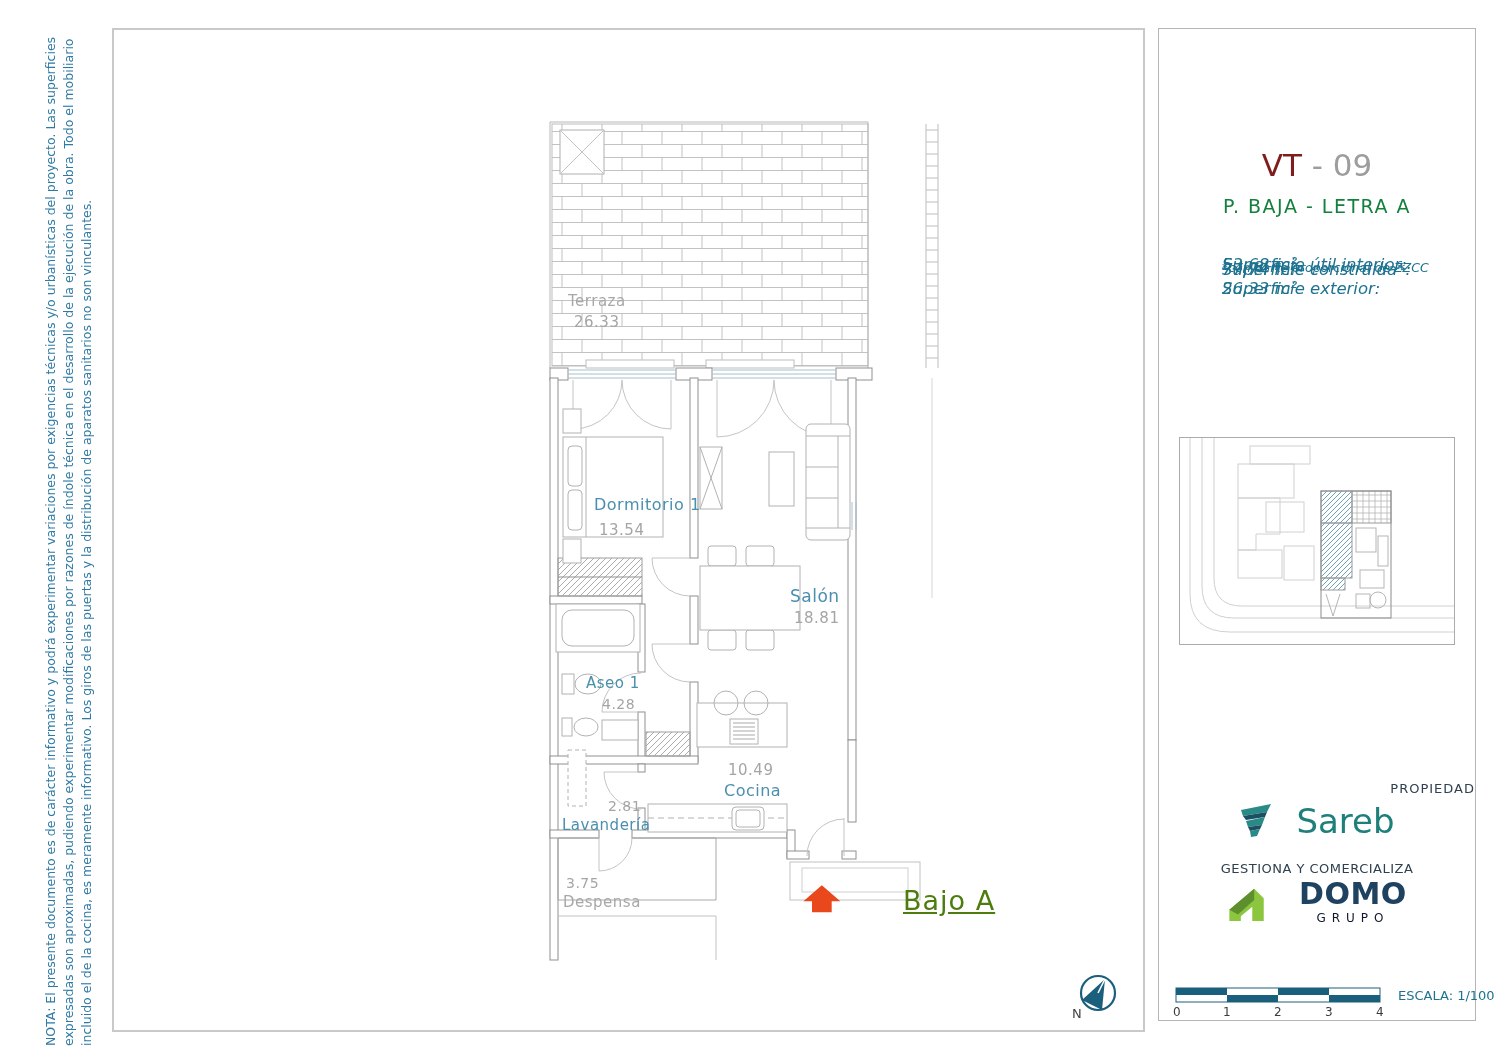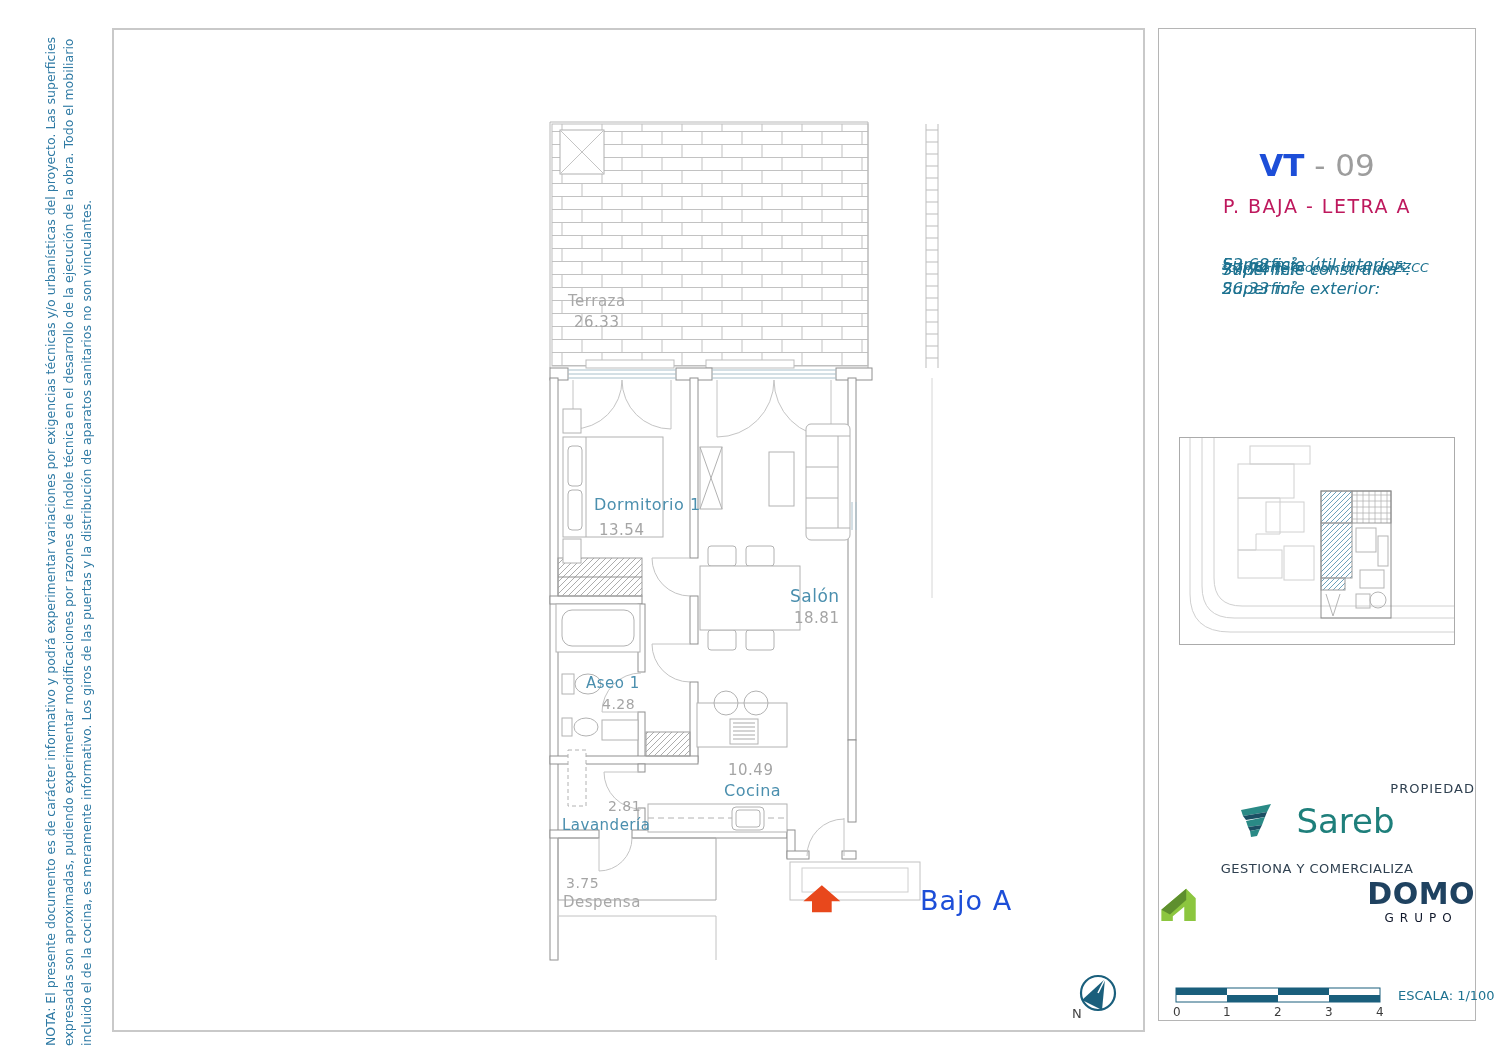--- a/index.html
+++ b/index.html
@@ -13,49 +13,49 @@
         font-size:12.5px;line-height:18px;white-space:nowrap;}
 
   
   .frame{position:absolute;left:112px;top:28px;width:1033px;height:1004px;
          border:2px solid #c9c9c9;background:#fff;}
 
   .plan-svg{position:absolute;left:542px;top:118px;}
   .compass-svg{position:absolute;left:1060px;top:958px;}
 
   .bajo{position:absolute;left:800px;top:884px;display:flex;align-items:center;}
-  .bajo .txt{font-size:27px;color:#1d4ed8;margin-left:64px;letter-spacing:1px;}
+  .bajo .txt{font-size:27px;color:#4d7c0f;margin-left:47px;letter-spacing:1px;text-decoration:underline;}
 
   
   .panel{position:absolute;left:1158px;top:28px;width:318px;height:993px;
          border:1px solid #b5b5b5;background:#fff;}
   .panel *{position:absolute;}
   .ph{left:9px;top:6px;width:298px;height:98px;background:#1b627d;}
   .ph-title{left:0;top:8px;width:100%;text-align:center;color:#ddf0f7;
             font-size:22.5px;letter-spacing:0.2px;}
   .ph-sub1{left:10px;top:46px;color:#ffffff;font-size:13px;font-weight:bold;}
   .ph-sub2{left:10px;top:64px;color:#ffffff;font-size:13px;font-weight:bold;}
   .code{left:0;top:118px;width:100%;text-align:center;font-size:31px;color:#9d9d9d;}
-  .code .vt{color:#1d4ed8;font-weight:bold;}
+  .code .vt{color:#7f1d1d;font-weight:normal;}
   .floorlab{left:0;top:166px;width:100%;text-align:center;font-size:19px;
-            color:#be185d;letter-spacing:1.5px;}
+            color:#15803d;letter-spacing:1.5px;}
   .surf{left:15px;top:226px;width:290px;color:#1d7290;font-style:italic;}
   .surf div{position:static;margin-left:48px;}
   .s-line{font-size:16.5px;margin-bottom:5px;}
   .s-note{font-size:12.5px;margin-bottom:4px;}
   .siteplan{left:20px;top:408px;width:276px;height:208px;border:1px solid #ababab;}
   .propiedad{left:0;top:752px;width:100%;text-align:right;font-size:13px;
              color:#2f4050;letter-spacing:1px;}
   .sareb{left:0;top:772px;width:100%;display:flex;justify-content:center;
          align-items:center;gap:23px;}
   .sareb svg{position:static;}
   .sareb .wm{position:static;font-size:34px;color:#1e7f7b;font-weight:500;}
   .gestiona{left:0;top:832px;width:100%;text-align:center;font-size:13px;
             color:#2f4050;letter-spacing:0.5px;}
-  .domo{left:0;top:850px;width:100%;display:flex;justify-content:space-between;
+  .domo{left:0;top:850px;width:100%;display:flex;justify-content:center;
         align-items:center;gap:10px;}
   .domo svg{position:static;}
   .domo .col{position:static;display:flex;flex-direction:column;align-items:center;}
   .domo .dm{position:static;font-size:30px;font-weight:800;color:#1f4260;
             letter-spacing:0.5px;line-height:30px;}
   .domo .gr{position:static;font-size:12px;color:#0f172a;letter-spacing:6px;
             margin-top:2px;}
   .scalerow{left:13px;top:953px;width:292px;height:40px;}
   .scalerow svg{left:0;top:0;}
   .escala{left:226px;top:6px;font-size:13px;color:#1d7290;white-space:nowrap;}

